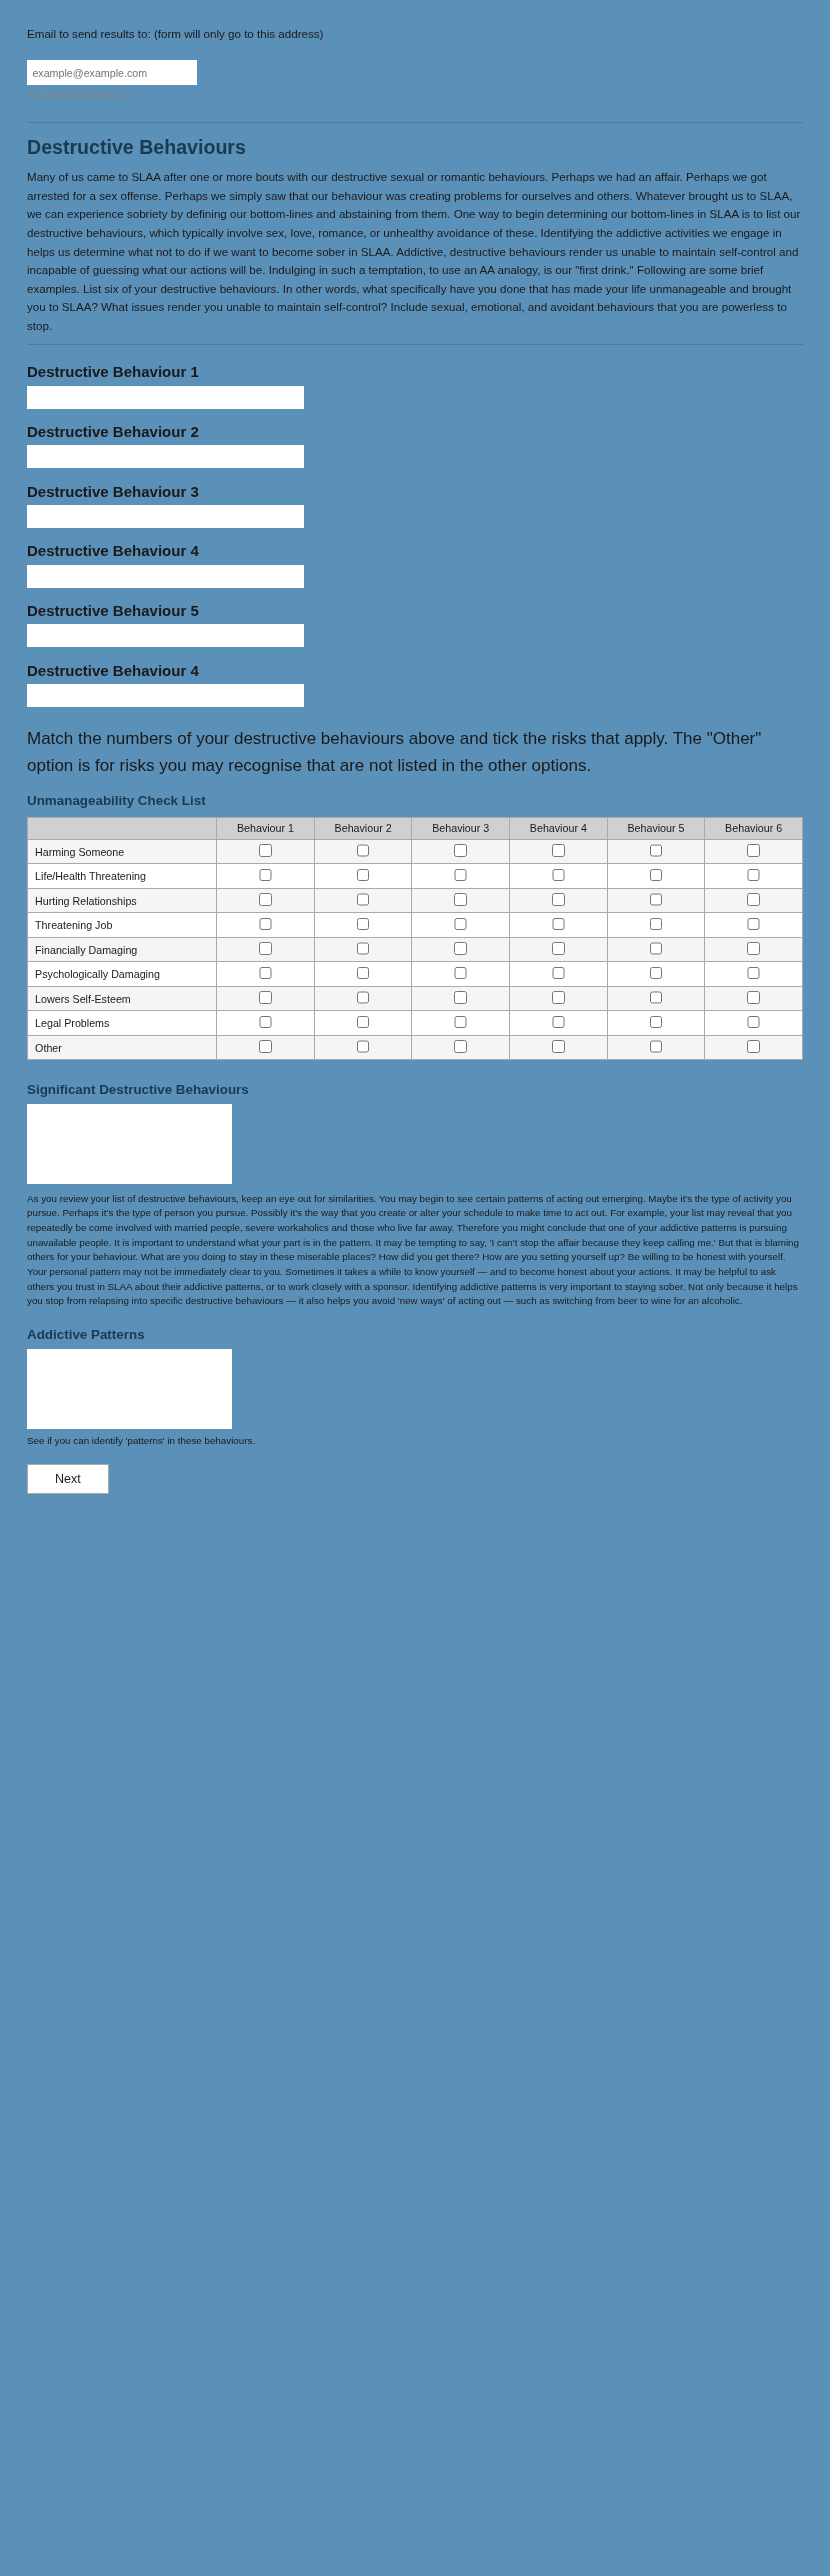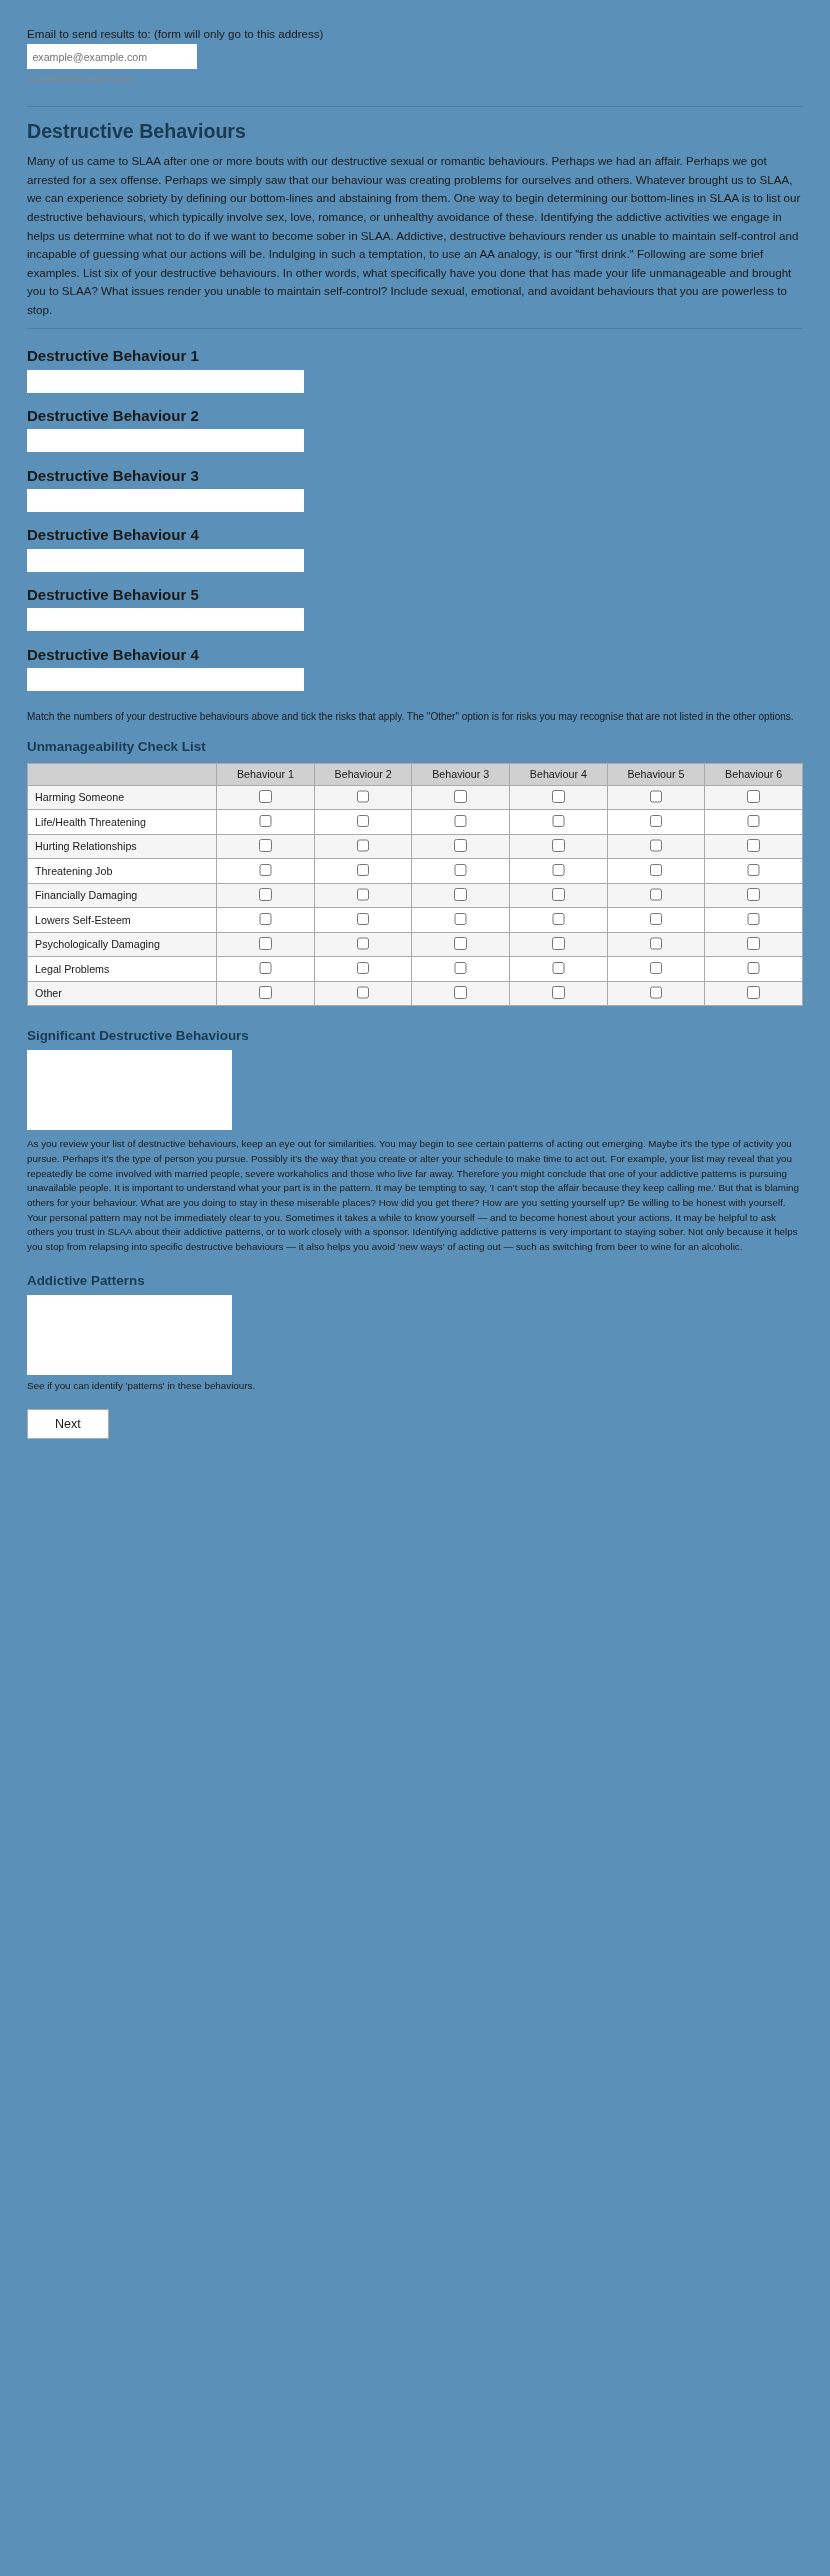--- a/index.html
+++ b/index.html
@@ -10,21 +10,21 @@
       color: #1a1a1a;
       padding: 18px 27px;
       width: 830px;
     }
     .email-section {
       padding: 9px 0 13.4px 0;
     }
     .email-label {
       font-size: 11.6px;
       color: #1a1a1a;
-      margin-bottom: 4px;
+      margin-bottom: 20px;
       display: block;
     }
     .email-input {
       display: block;
       width: 170px;
       height: 25px;
       background: white;
       border: none;
       padding: 3.6px 5.4px;
       font-size: 10.7px;
@@ -65,21 +65,21 @@
       display: block;
       width: 277px;
       height: 23px;
       background: white;
       border: none;
       padding: 3.6px 5.4px;
       font-size: 10.7px;
       margin-bottom: 14.3px;
     }
     .match-text {
-      font-size: 10px;
+      font-size: 17px;
       color: #1a1a1a;
       line-height: 1.6;
       margin: 18px 0 13.4px 0;
     }
     .checklist-title {
       font-size: 13.4px;
       font-weight: bold;
       color: #1a3a52;
       margin-bottom: 9px;
     }
@@ -286,30 +286,30 @@
       <tr>
         <td class="row-label">Financially Damaging</td>
         <td><input type="checkbox" class="checklist-checkbox" style=""></td>
         <td><input type="checkbox" class="checklist-checkbox" style=""></td>
         <td><input type="checkbox" class="checklist-checkbox" style=""></td>
         <td><input type="checkbox" class="checklist-checkbox" style=""></td>
         <td><input type="checkbox" class="checklist-checkbox" style=""></td>
         <td><input type="checkbox" class="checklist-checkbox" style=""></td>
       </tr>
       <tr>
+        <td class="row-label">Psychologically Damaging</td>
+        <td><input type="checkbox" class="checklist-checkbox" style=""></td>
+        <td><input type="checkbox" class="checklist-checkbox" style=""></td>
+        <td><input type="checkbox" class="checklist-checkbox" style=""></td>
+        <td><input type="checkbox" class="checklist-checkbox" style=""></td>
+        <td><input type="checkbox" class="checklist-checkbox" style=""></td>
+        <td><input type="checkbox" class="checklist-checkbox" style=""></td>
+      </tr>
+      <tr>
         <td class="row-label">Lowers Self-Esteem</td>
-        <td><input type="checkbox" class="checklist-checkbox" style=""></td>
-        <td><input type="checkbox" class="checklist-checkbox" style=""></td>
-        <td><input type="checkbox" class="checklist-checkbox" style=""></td>
-        <td><input type="checkbox" class="checklist-checkbox" style=""></td>
-        <td><input type="checkbox" class="checklist-checkbox" style=""></td>
-        <td><input type="checkbox" class="checklist-checkbox" style=""></td>
-      </tr>
-      <tr>
-        <td class="row-label">Psychologically Damaging</td>
         <td><input type="checkbox" class="checklist-checkbox" style=""></td>
         <td><input type="checkbox" class="checklist-checkbox" style=""></td>
         <td><input type="checkbox" class="checklist-checkbox" style=""></td>
         <td><input type="checkbox" class="checklist-checkbox" style=""></td>
         <td><input type="checkbox" class="checklist-checkbox" style=""></td>
         <td><input type="checkbox" class="checklist-checkbox" style=""></td>
       </tr>
       <tr>
         <td class="row-label">Legal Problems</td>
         <td><input type="checkbox" class="checklist-checkbox" style=""></td>

